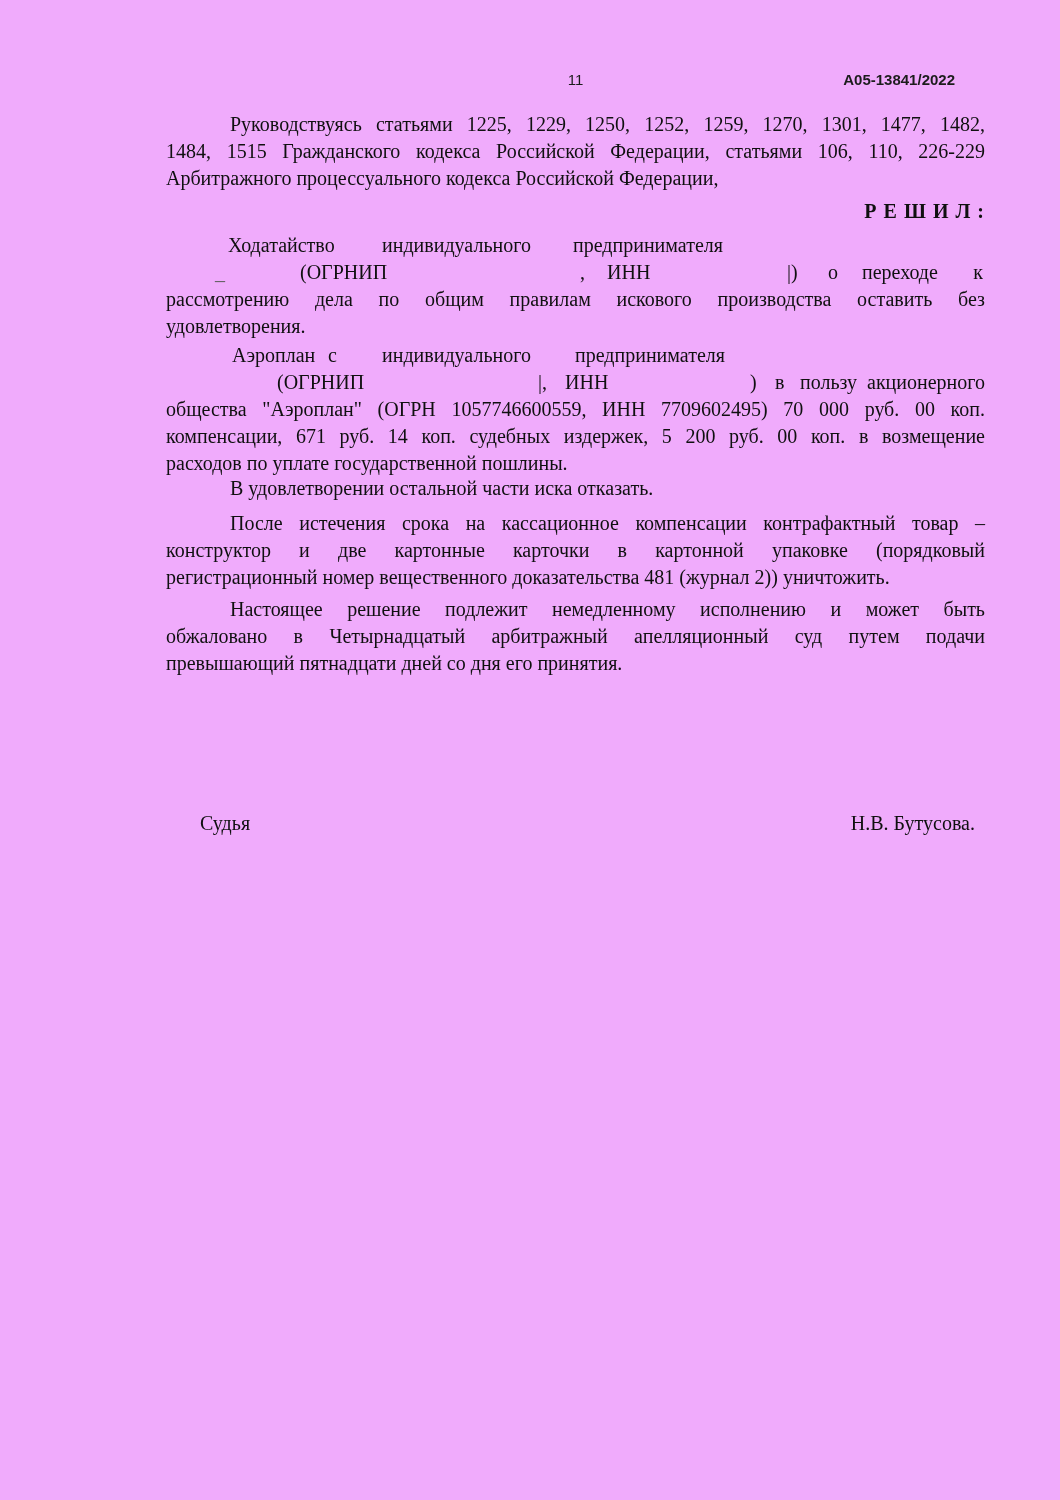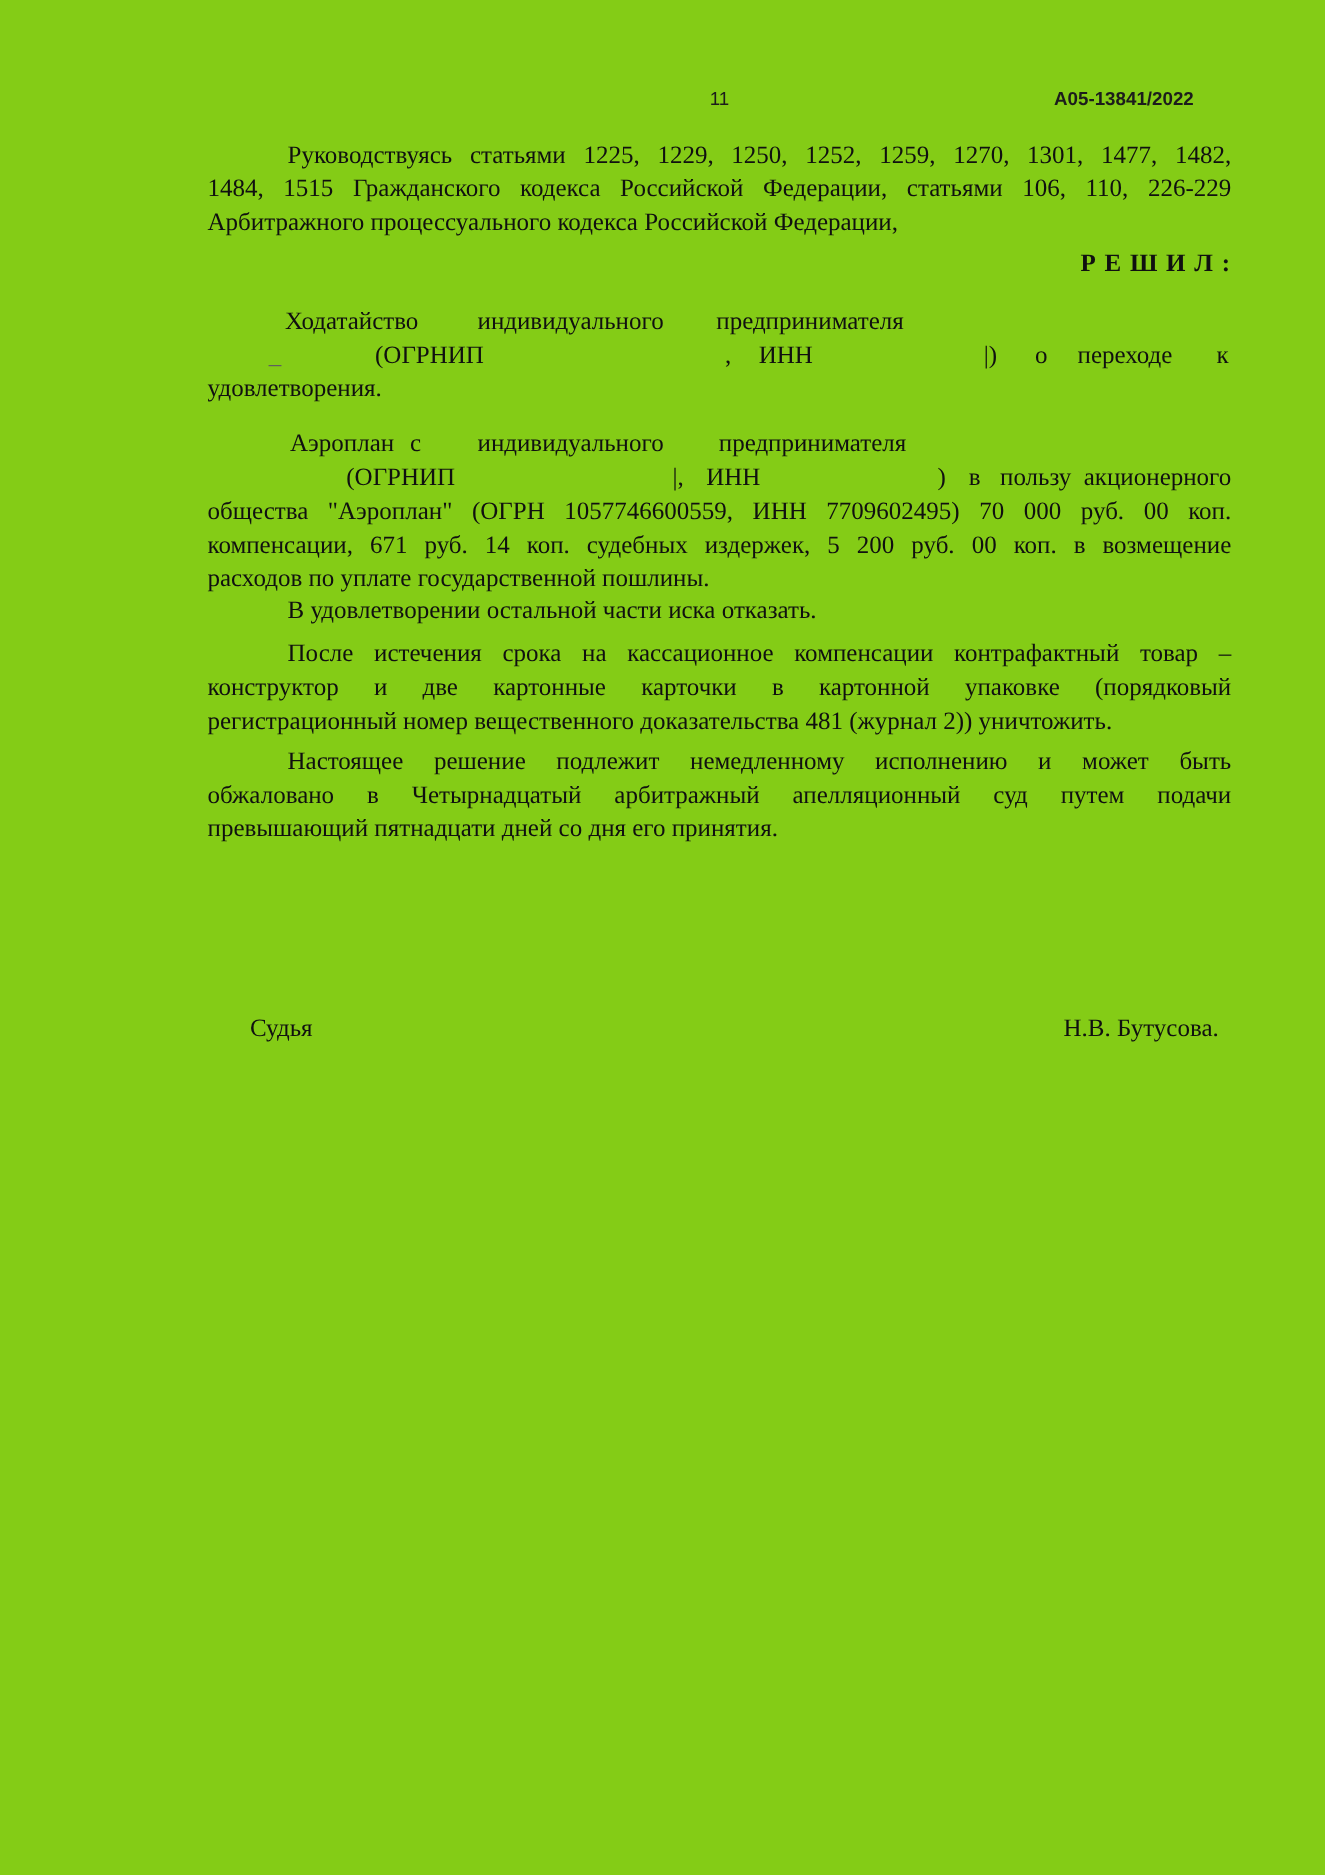--- a/index.html
+++ b/index.html
@@ -1,21 +1,21 @@
 <!DOCTYPE html>
 <html><head>
 <meta charset="utf-8">
 <style>
   * { margin:0; padding:0; box-sizing:border-box; }
   html, body { background:#ffffff; }
   .page {
     position:relative;
     width:1060px;
     height:1500px;
-    background:#84cc16;
+    background:#f0abfc;
     font-family:"Liberation Serif", serif;
     font-size:20px;
     color:#101010;
     overflow:hidden;
   }
   .header {
     position:absolute;
     top:71px; left:166px; width:819px; height:22px;
     font-family:"Liberation Sans", sans-serif;
     font-size:15px;
@@ -51,36 +51,37 @@
   </div>
 
   <div class="para" style="top:111px">
     <div class="line j ind">Руководствуясь статьями 1225, 1229, 1250, 1252, 1259, 1270, 1301, 1477, 1482,</div>
     <div class="line j">1484, 1515 Гражданского кодекса Российской Федерации, статьями 106, 110, 226-229</div>
     <div class="line">Арбитражного процессуального кодекса Российской Федерации,</div>
   </div>
 
   <div class="heading" style="top:198px">Р Е Ш И Л :</div>
 
-  <div class="para" style="top:244px">
+  <div class="para" style="top:232px">
     <div class="line rel">
       <span class="abs" style="left:62px">Ходатайство</span>
       <span class="abs" style="left:216px">индивидуального</span>
       <span class="abs" style="left:407px">предпринимателя</span>
     </div>
     <div class="line rel">
       <span class="abs artifact" style="left:49px">_</span>
       <span class="abs" style="left:134px">(ОГРНИП</span>
       <span class="abs" style="left:414px">,</span>
       <span class="abs" style="left:441px">ИНН</span>
       <span class="abs" style="left:621px">|)</span>
       <span class="abs" style="left:662px">о</span>
       <span class="abs" style="left:696px">переходе</span>
       <span class="abs" style="right:2px">к</span>
     </div>
+    <div class="line j">рассмотрению дела по общим правилам искового производства оставить без</div>
     <div class="line">удовлетворения.</div>
   </div>
 
   <div class="para" style="top:342px">
     <div class="line rel">
       <span class="abs" style="left:66px">Аэроплан</span>
       <span class="abs" style="left:162px">с</span>
       <span class="abs" style="left:216px">индивидуального</span>
       <span class="abs" style="left:409px">предпринимателя</span>
     </div>

